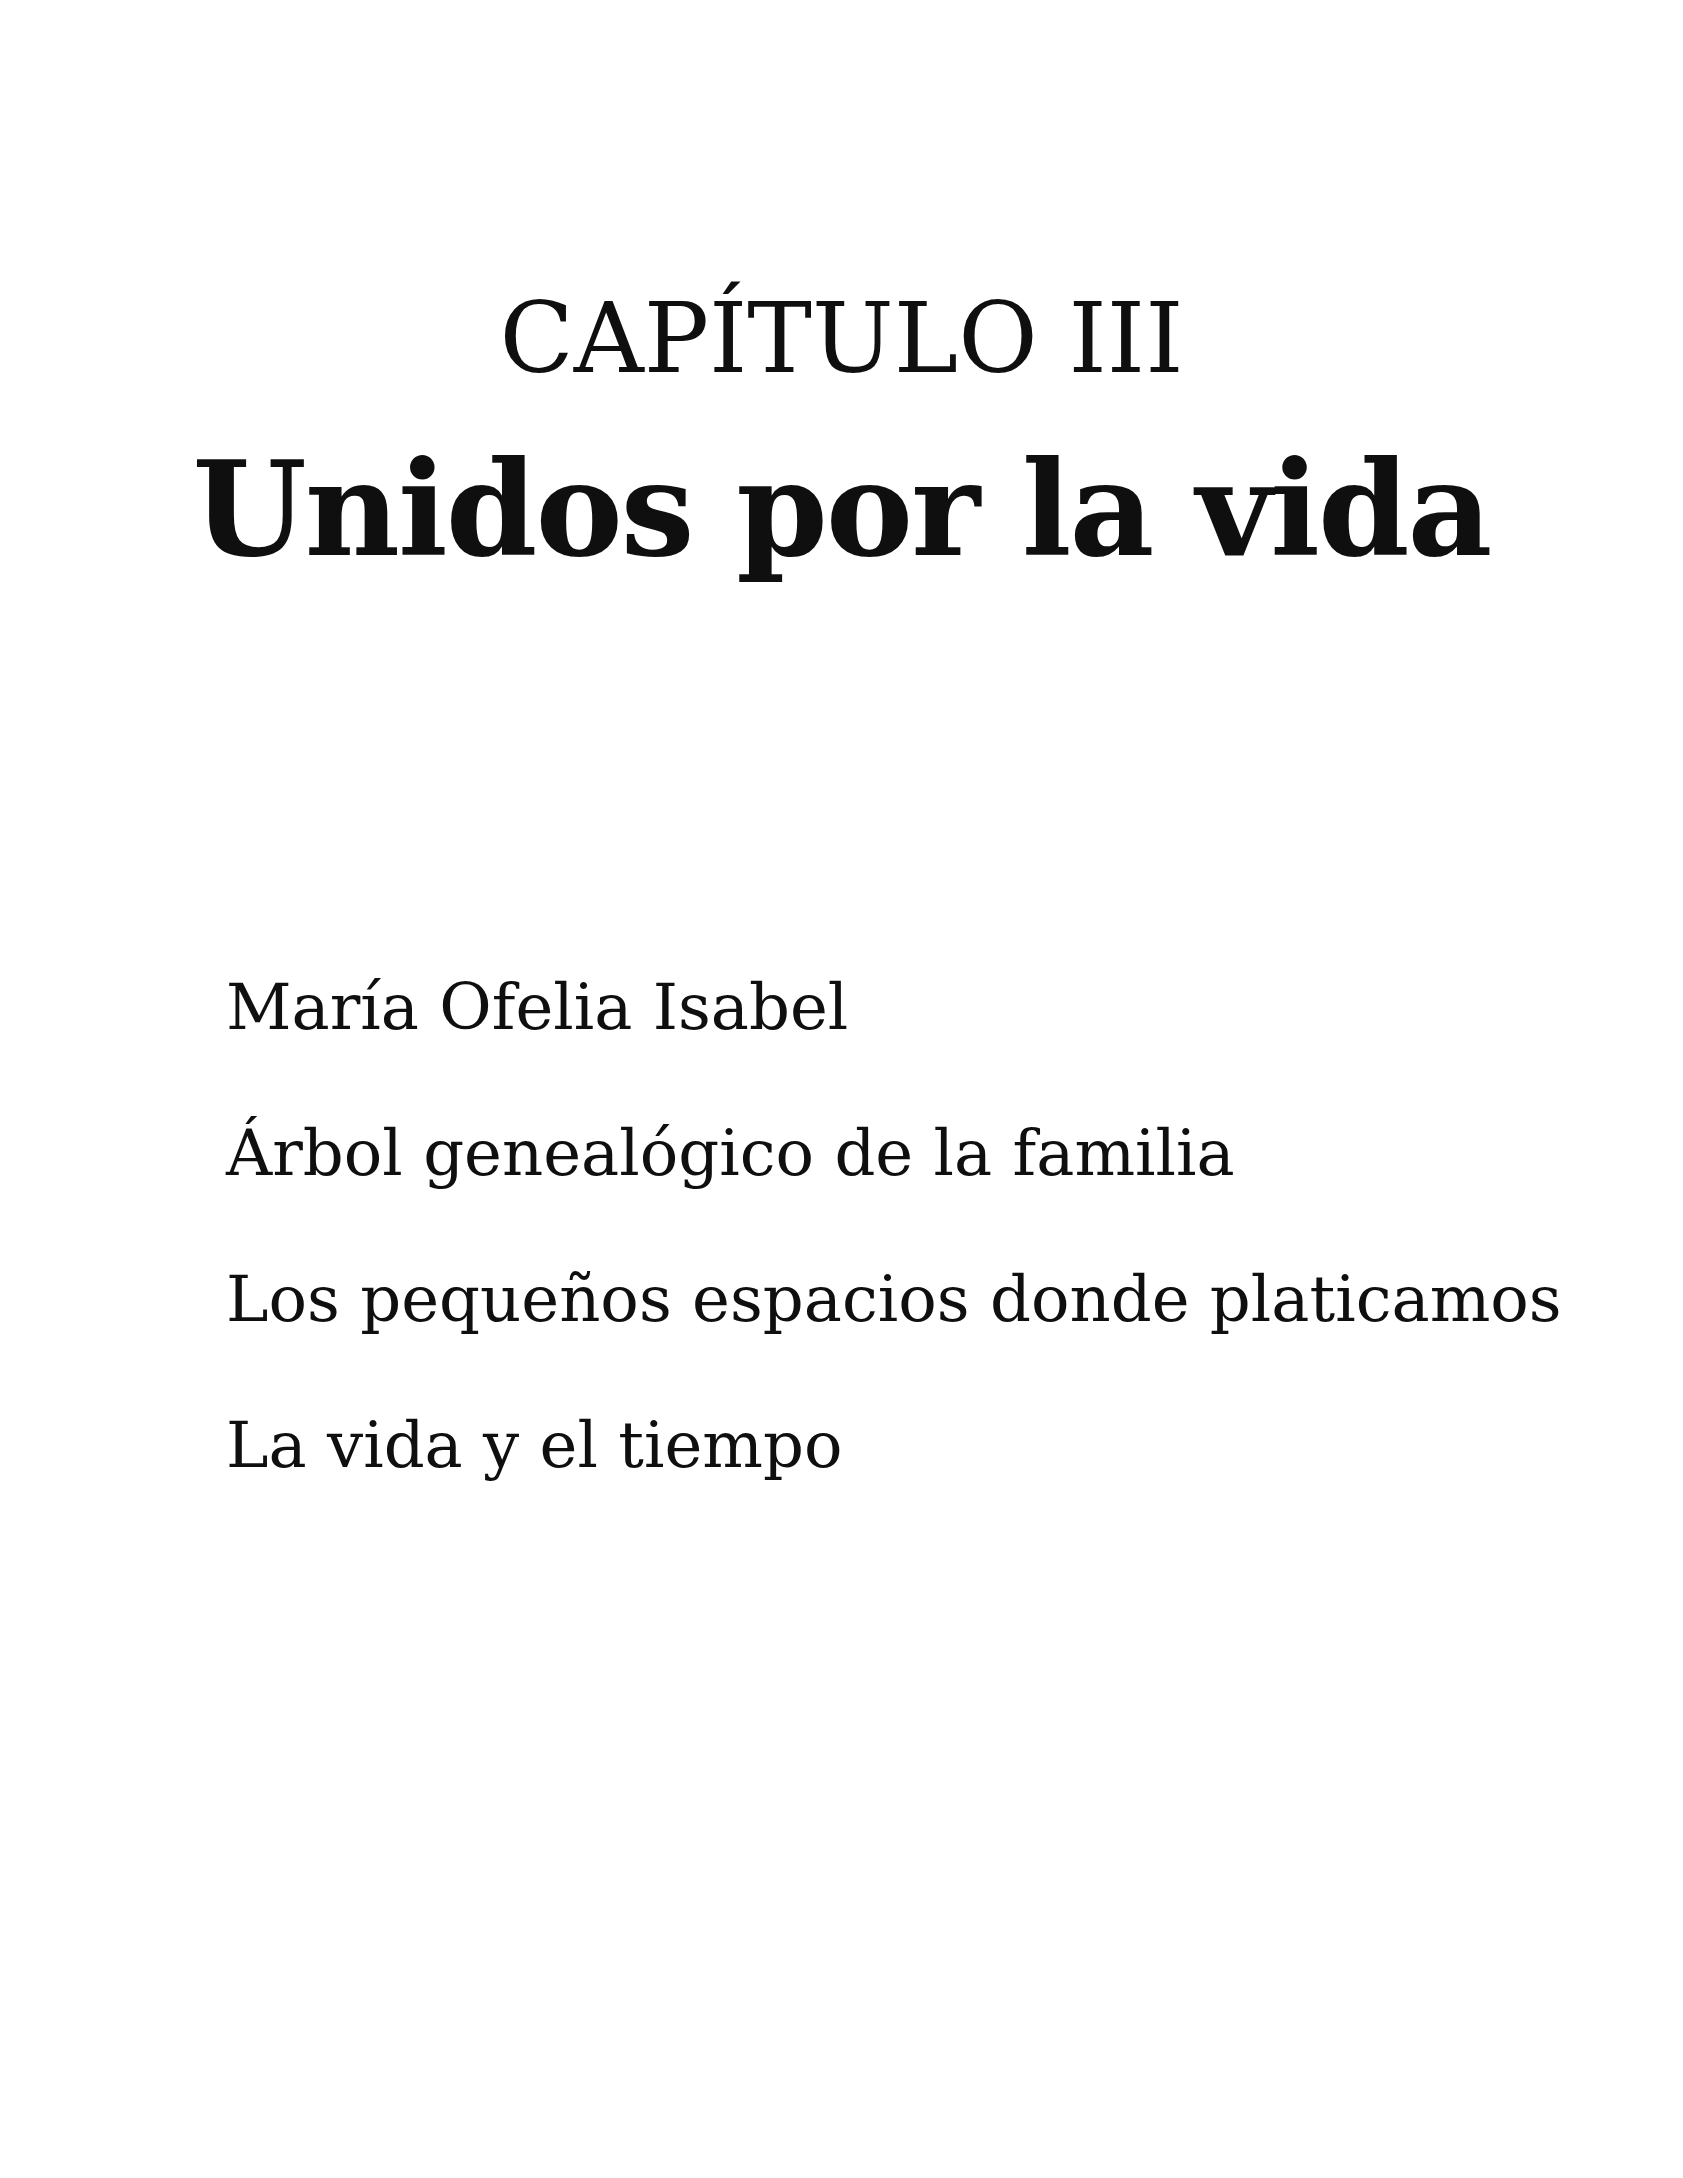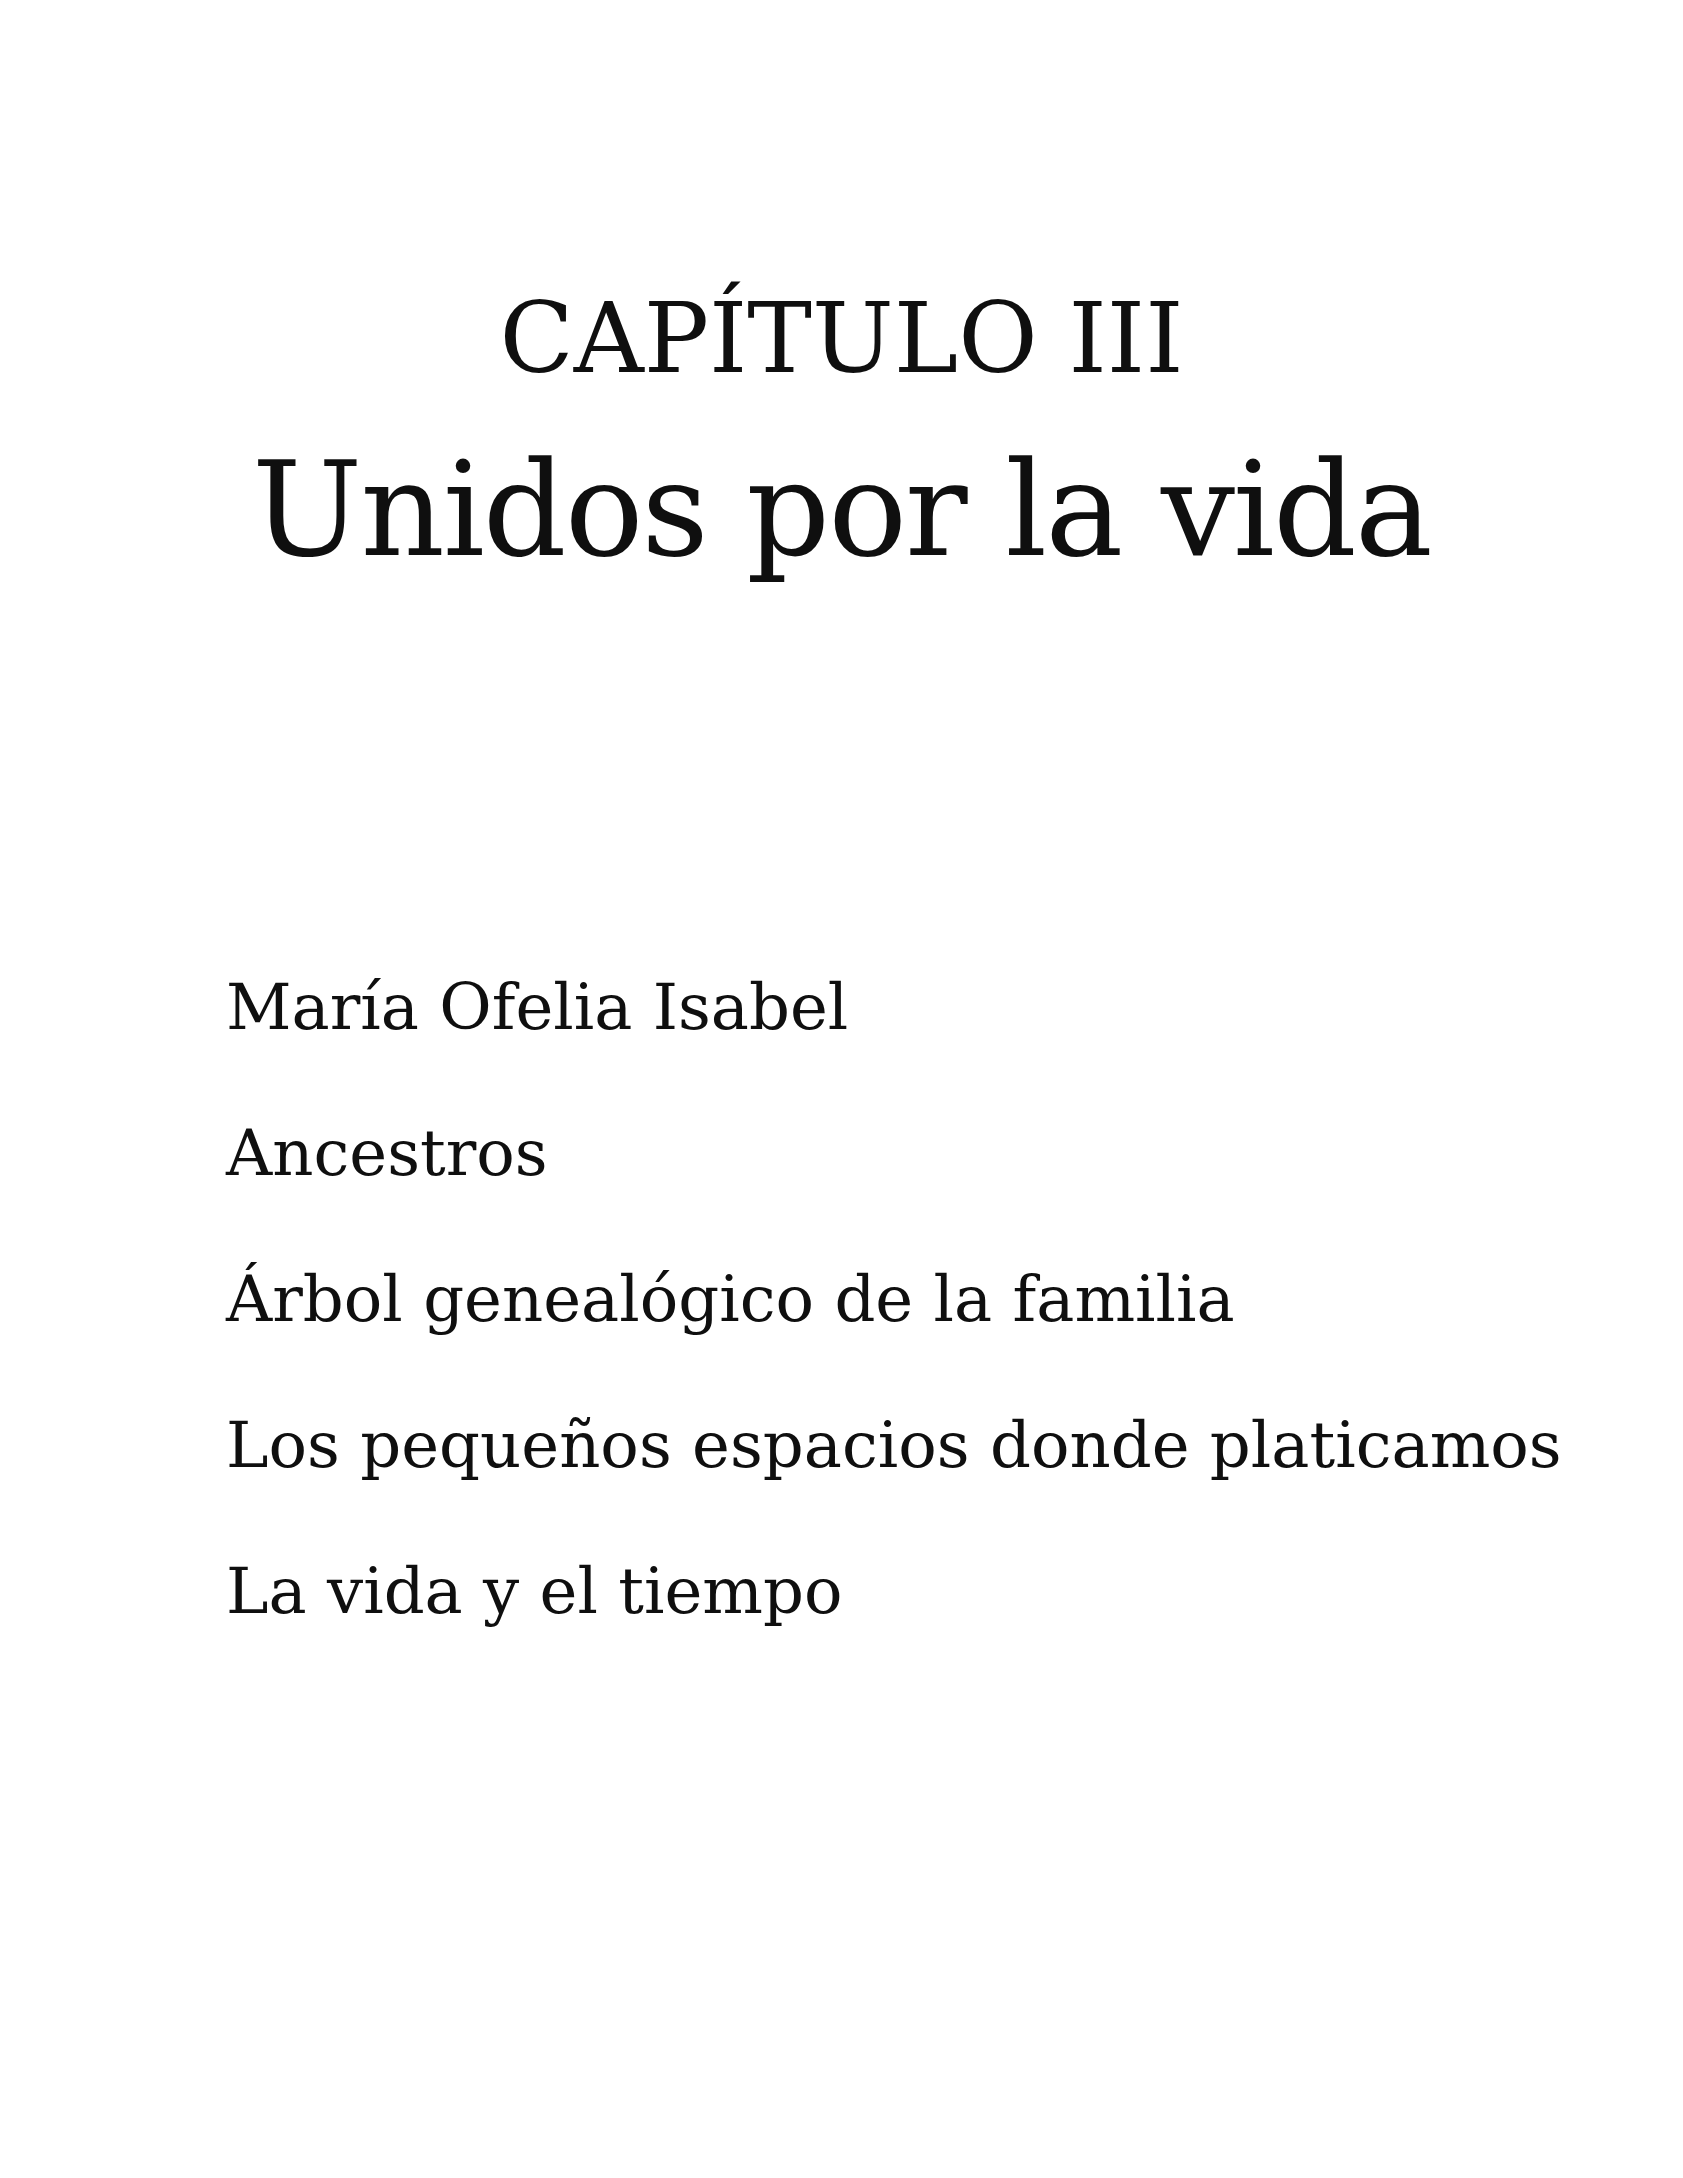--- a/index.html
+++ b/index.html
@@ -33,21 +33,21 @@
     white-space: nowrap;
   }
   .chapter-title {
     position: absolute;
     top: 444px;
     left: 0;
     width: 100%;
     text-align: center;
     font-size: 131px;
     line-height: 1;
-    font-weight: normal;
+    font-weight: bold;
     letter-spacing: -2px;
     white-space: nowrap;
   }
   .section-list {
     position: absolute;
     top: 975px;
     left: 226px;
     right: 119px;
   }
   .section-item {
@@ -66,20 +66,19 @@
 
 <div class="page">
 
   <header>
     <div class="chapter-label">CAPÍTULO III</div>
     <div class="chapter-title">Unidos por la vida</div>
   </header>
 
   <div class="section-list">
     <p class="section-item">María Ofelia Isabel</p>
-    <p class="section-item">Ancestros</p>
     <p class="section-item">Árbol genealógico de la familia</p>
     <p class="section-item">Los pequeños espacios donde platicamos</p>
     <p class="section-item">La vida y el tiempo</p>
   </div>
 
 </div>
 
 
 </body></html>

